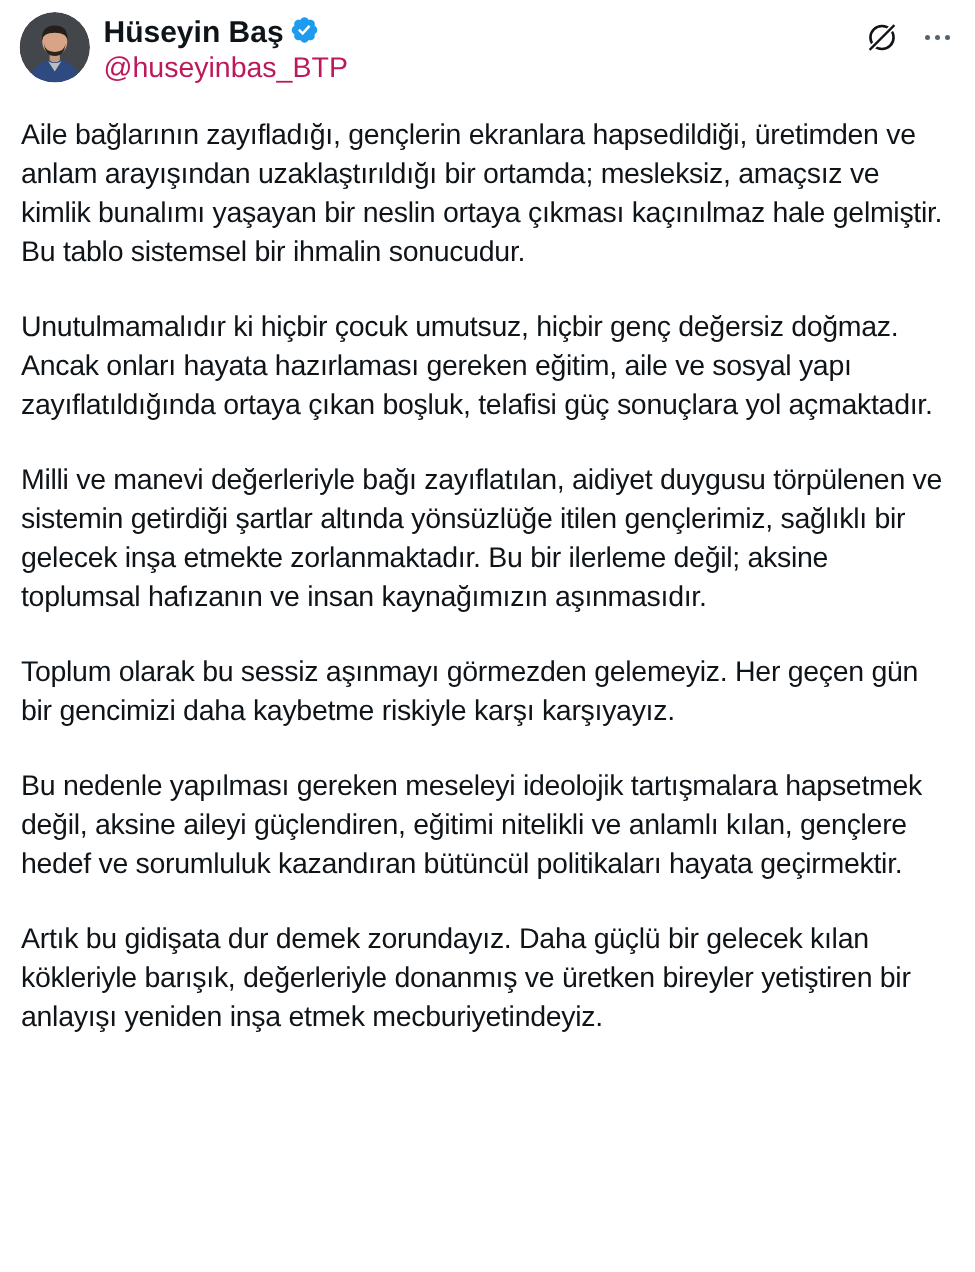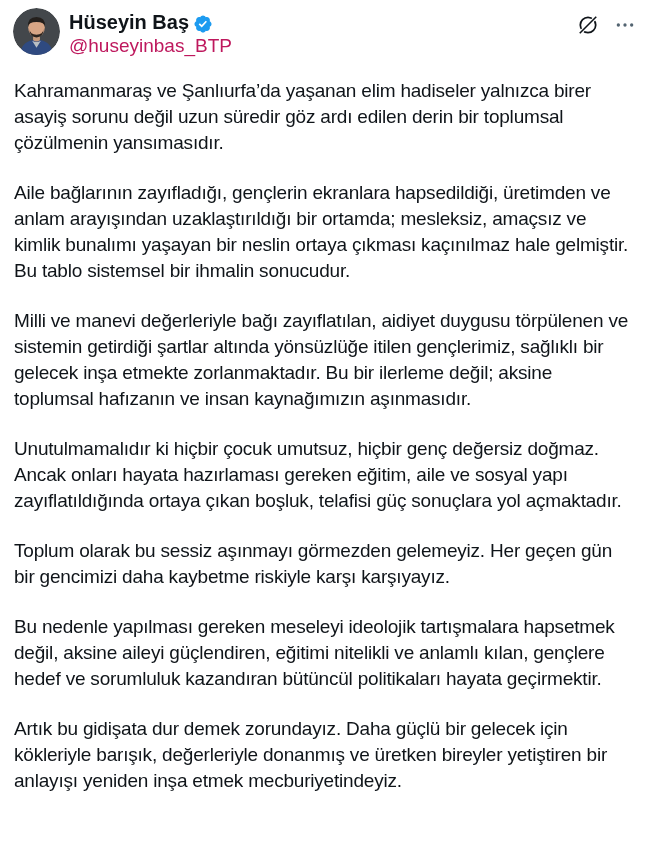--- a/index.html
+++ b/index.html
@@ -30,21 +30,21 @@
   }
   .avatar svg { display: block; width: 47px; height: 47px; }
   .user-info {
     margin-left: 9px;
     flex: 1 1 auto;
     min-width: 0;
     padding-top: 2px;
   }
   .name-row {
     display: flex;
-    align-items: flex-end;
+    align-items: flex-start;
     line-height: 24px;
   }
   .display-name {
     font-size: 20px;
     font-weight: 700;
     color: #0f1419;
     cursor: pointer;
     white-space: nowrap;
   }
   .verified-badge {
@@ -142,22 +142,21 @@
             <circle cx="12" cy="12" r="2" fill="#536471"></circle>
             <circle cx="20" cy="12" r="2" fill="#536471"></circle>
           </svg>
         </span>
       </button>
     </div>
 
   </div>
 
   <div class="tweet-body">
-    <p>Kahramanmaraş ve Şanlıurfa’da yaşanan elim hadiseler yalnızca birer asayiş sorunu değil uzun süredir göz ardı edilen derin bir toplumsal çözülmenin yansımasıdır.</p>
     <p>Aile bağlarının zayıfladığı, gençlerin ekranlara hapsedildiği, üretimden ve anlam arayışından uzaklaştırıldığı bir ortamda; mesleksiz, amaçsız ve kimlik bunalımı yaşayan bir neslin ortaya çıkması kaçınılmaz hale gelmiştir. Bu tablo sistemsel bir ihmalin sonucudur.</p>
+    <p>Unutulmamalıdır ki hiçbir çocuk umutsuz, hiçbir genç değersiz doğmaz. Ancak onları hayata hazırlaması gereken eğitim, aile ve sosyal yapı zayıflatıldığında ortaya çıkan boşluk, telafisi güç sonuçlara yol açmaktadır.</p>
     <p>Milli ve manevi değerleriyle bağı zayıflatılan, aidiyet duygusu törpülenen ve sistemin getirdiği şartlar altında yönsüzlüğe itilen gençlerimiz, sağlıklı bir gelecek inşa etmekte zorlanmaktadır. Bu bir ilerleme değil; aksine toplumsal hafızanın ve insan kaynağımızın aşınmasıdır.</p>
-    <p>Unutulmamalıdır ki hiçbir çocuk umutsuz, hiçbir genç değersiz doğmaz. Ancak onları hayata hazırlaması gereken eğitim, aile ve sosyal yapı zayıflatıldığında ortaya çıkan boşluk, telafisi güç sonuçlara yol açmaktadır.</p>
     <p>Toplum olarak bu sessiz aşınmayı görmezden gelemeyiz. Her geçen gün bir gencimizi daha kaybetme riskiyle karşı karşıyayız.</p>
     <p>Bu nedenle yapılması gereken meseleyi ideolojik tartışmalara hapsetmek değil, aksine aileyi güçlendiren, eğitimi nitelikli ve anlamlı kılan, gençlere hedef ve sorumluluk kazandıran bütüncül politikaları hayata geçirmektir.</p>
-    <p>Artık bu gidişata dur demek zorundayız. Daha güçlü bir gelecek için kökleriyle barışık, değerleriyle donanmış ve üretken bireyler yetiştiren bir anlayışı yeniden inşa etmek mecburiyetindeyiz.</p>
+    <p>Artık bu gidişata dur demek zorundayız. Daha güçlü bir gelecek kılan kökleriyle barışık, değerleriyle donanmış ve üretken bireyler yetiştiren bir anlayışı yeniden inşa etmek mecburiyetindeyiz.</p>
   </div>
 
 </div>
 
 </body></html>

